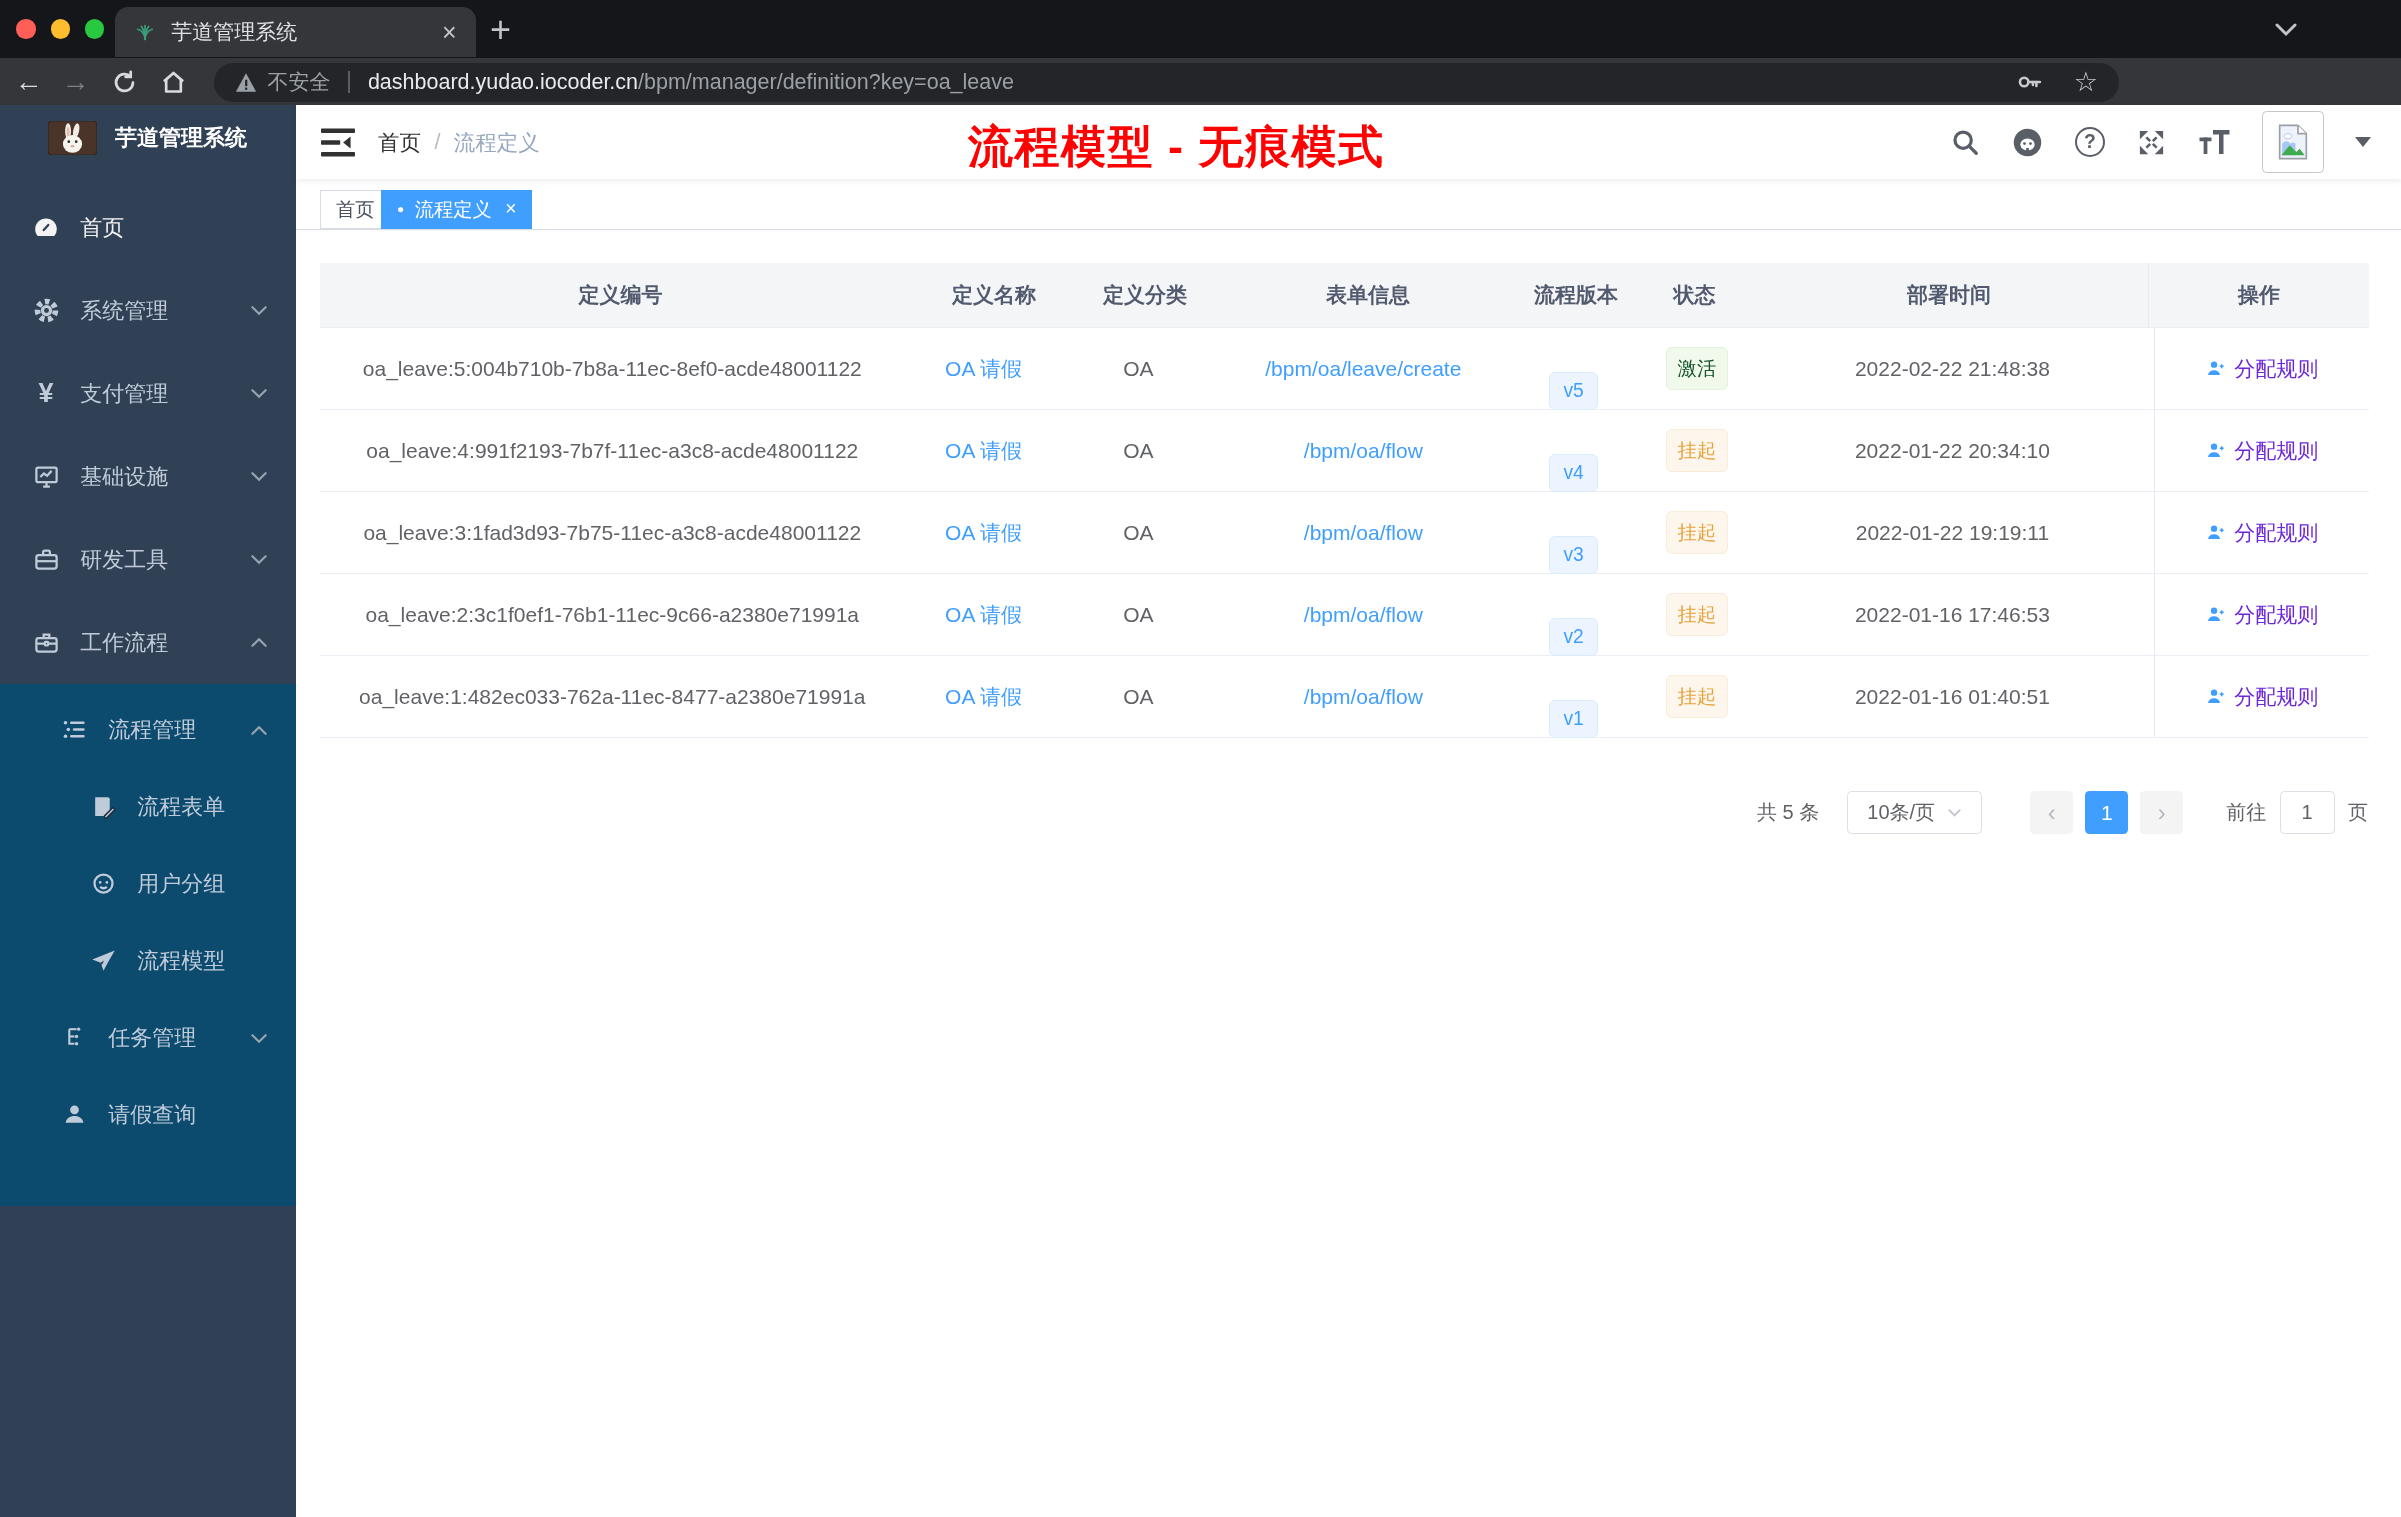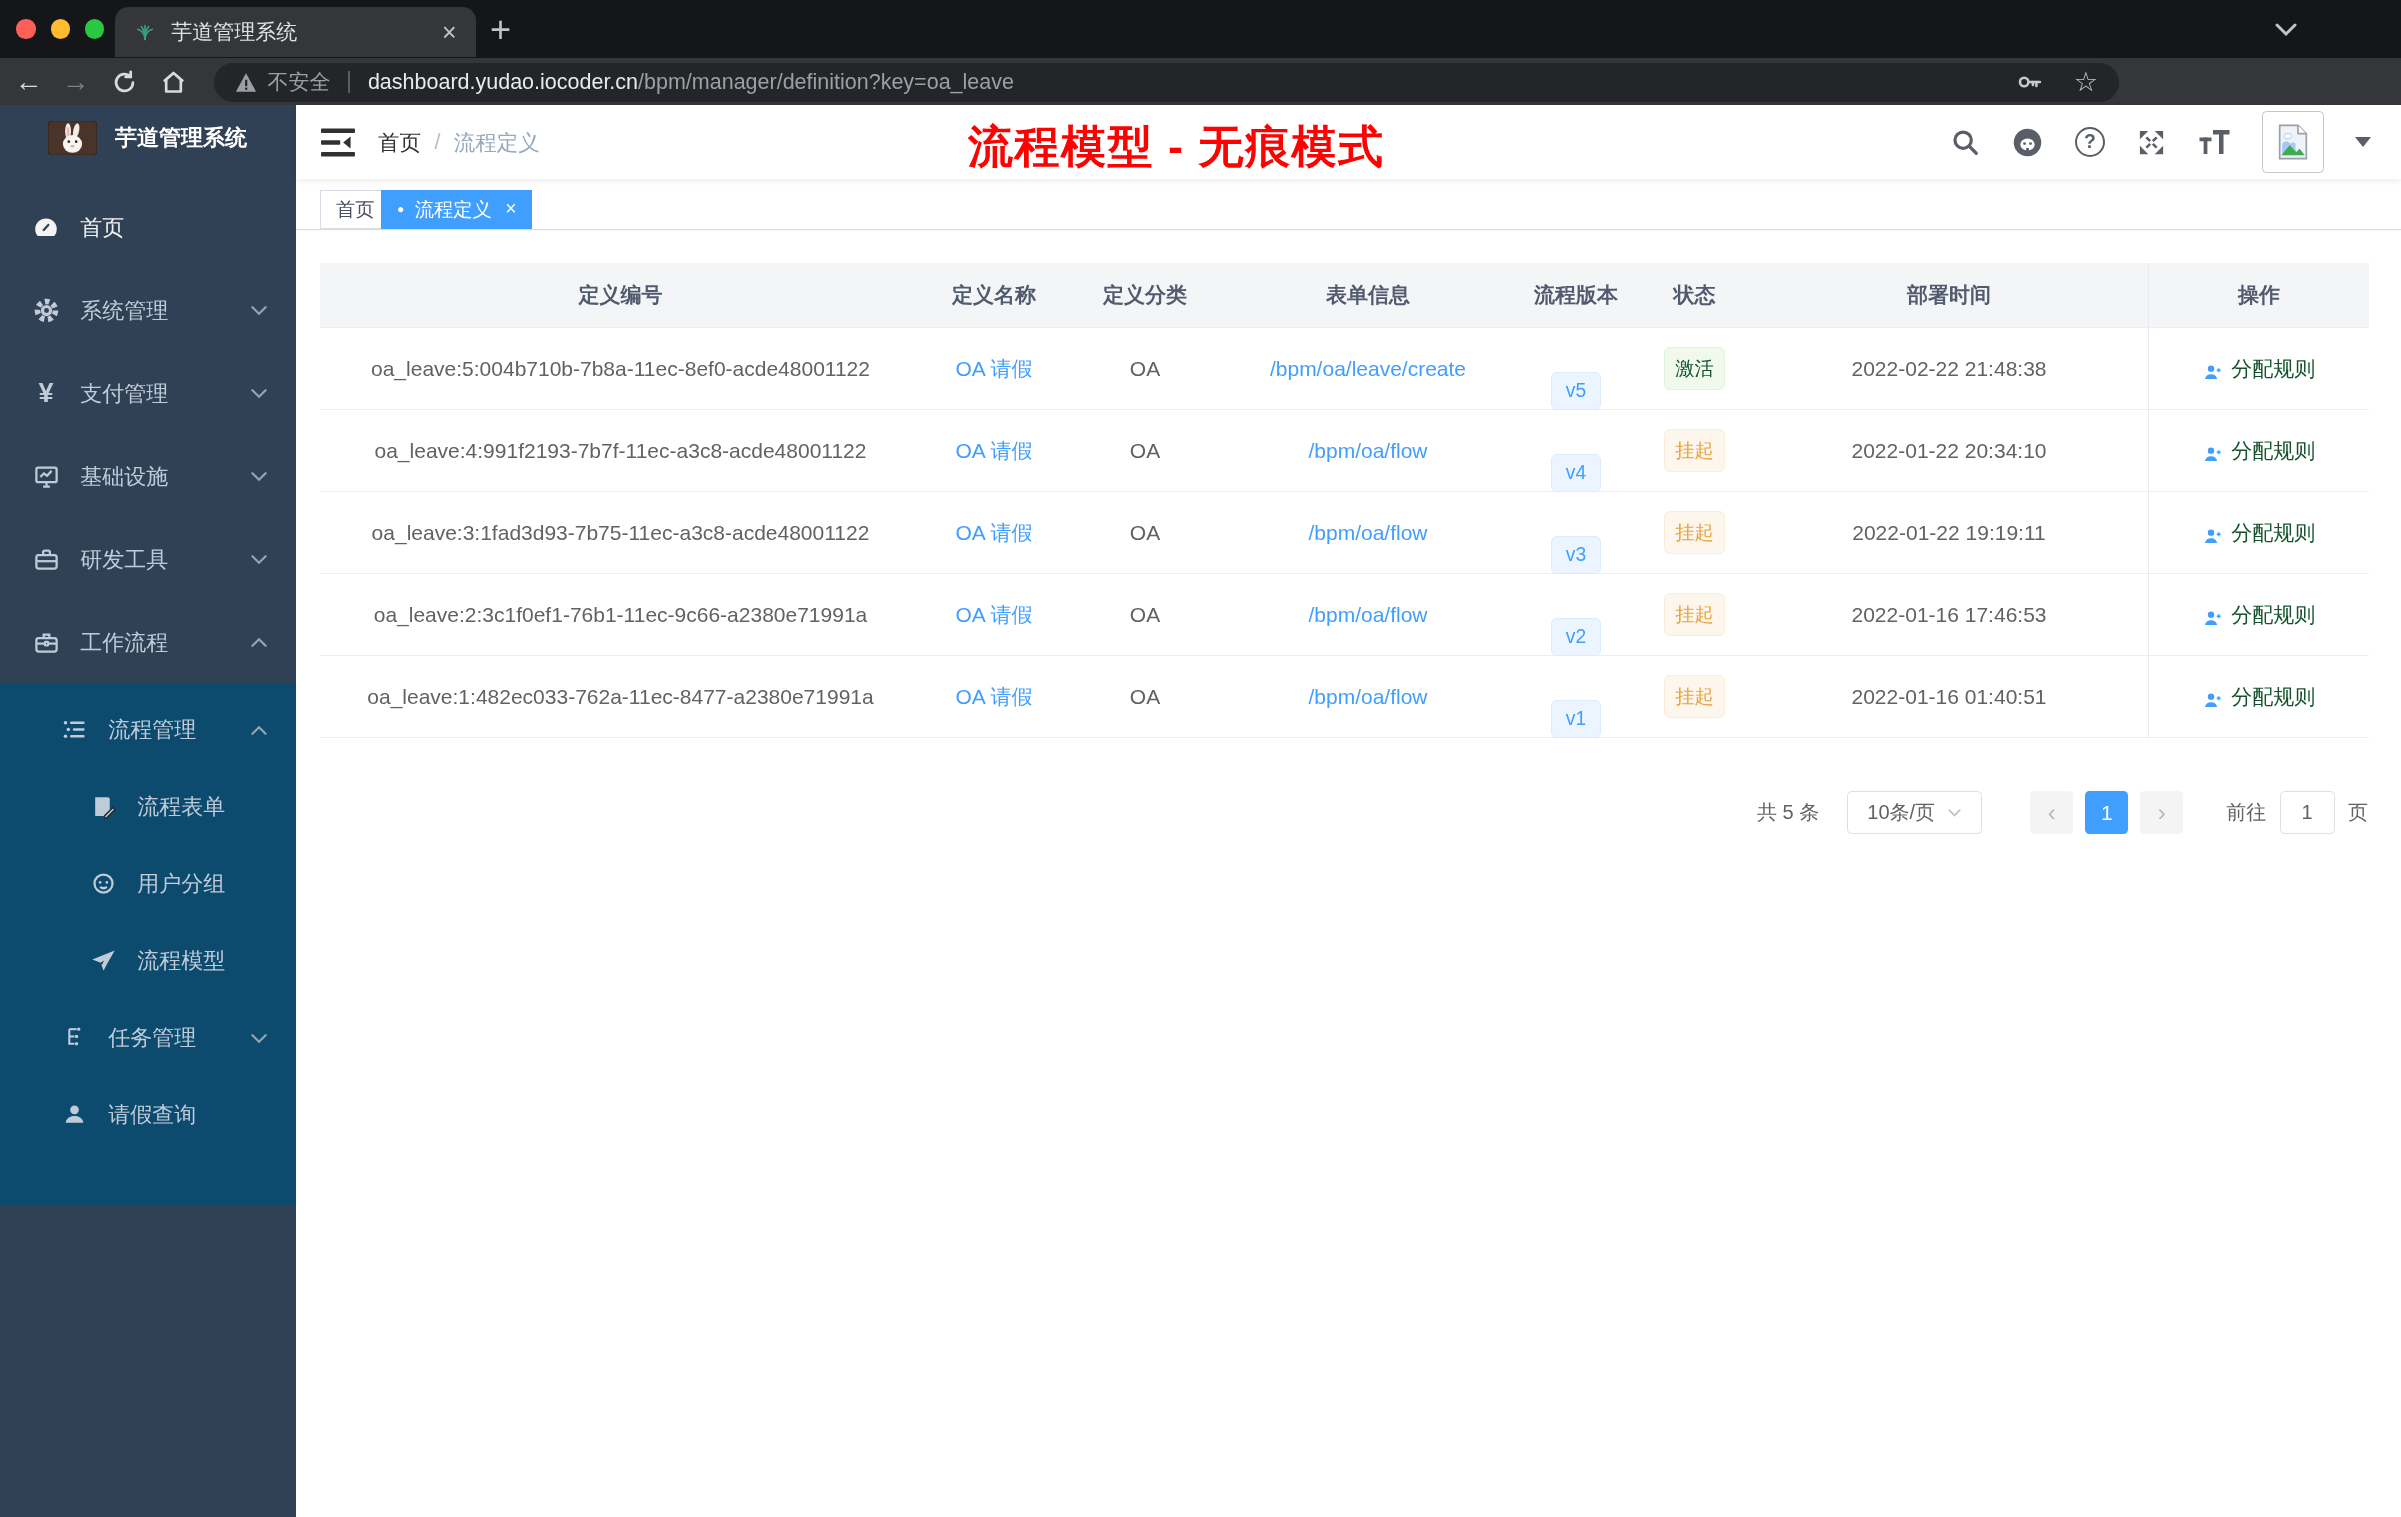--- a/index.html
+++ b/index.html
@@ -77,30 +77,30 @@
   .tag.first { left:24px; }
   .tag.active { left:85px; background:#409eff; border-color:#409eff; color:#fff; }
   .tag-dot { font-size:12px; margin-right:10.4px; line-height:1; }
   .tag-x { margin-left:13.4px; font-size:19.3px; }
 
   
   .page { position:absolute; left:296px; top:230px; right:0; bottom:0; background:#fff; }
   .table { position:absolute; left:24px; top:33px; width:2049px; font-size:21px; }
   .thead { display:flex; align-items:stretch; height:65px; background:#f4f5f7; border-bottom:0.7px solid #ebeef5; }
   .th { color:#515a6e; font-weight:700; display:flex; align-items:center; justify-content:center; }
-  .trow { display:flex; align-items:stretch; height:82px; border-bottom:0.7px solid #ebeef5; color:#606266; }
+  .trow { display:flex; align-items:stretch; height:82px; border-bottom:0.7px solid #ebeef5; color:#606266;gap:8px; }
   .td { display:flex; align-items:center; justify-content:center; }
   .c1{width:601px}.c2{width:146px}.c3{width:156px}.c4{width:290px}.c5{width:126px}.c6{width:111px}.c7{width:398px}
   .c8{width:221px; border-left:1.5px solid #e8eaf0;}
   .lnk { color:#409eff; cursor:pointer; }
   .badge-v { padding:6.7px 13.4px; background:#ecf5ff; border:0.7px solid #d9ecff; border-radius:6px; color:#409eff; font-size:19.3px;margin-top:45px; }
   .badge-s { padding:6.7px 10.4px; border-radius:6px; font-size:19.3px; border:0.7px solid transparent; }
   .badge-s.success { background:#f0f9eb; border-color:#e1f3d8; color:#14532d; }
   .badge-s.warning { background:#fdf6ec; border-color:#faecd8; color:#e6a23c; }
-  .action-link { color:#14532d; display:inline-flex; align-items:flex-end; gap:9px; cursor:pointer; }
+  .action-link { color:#6d28d9; display:inline-flex; align-items:center; gap:9px; cursor:pointer; }
 
   
   .pagination { position:absolute; right:33px; top:561px; display:flex; align-items:center; font-size:20px; color:#606266; }
   .pg-total { margin-right:28px; }
   .size-select { width:135px; height:43px; border:0.7px solid #dcdfe6; border-radius:4.5px; display:flex; align-items:center;
                  justify-content:center; gap:12px; margin-right:48px; background:#fff; }
   .pg-btn { width:43px; height:43px; background:#f4f4f5; border-radius:4.5px; display:flex; align-items:center;
             justify-content:center; color:#b4b8bf; font-size:24px; }
   .pg-num { width:43px; height:43px; background:#409eff; border-radius:4.5px; display:flex; align-items:center;
             justify-content:center; color:#fff; font-size:21px; margin:0 12px; }

